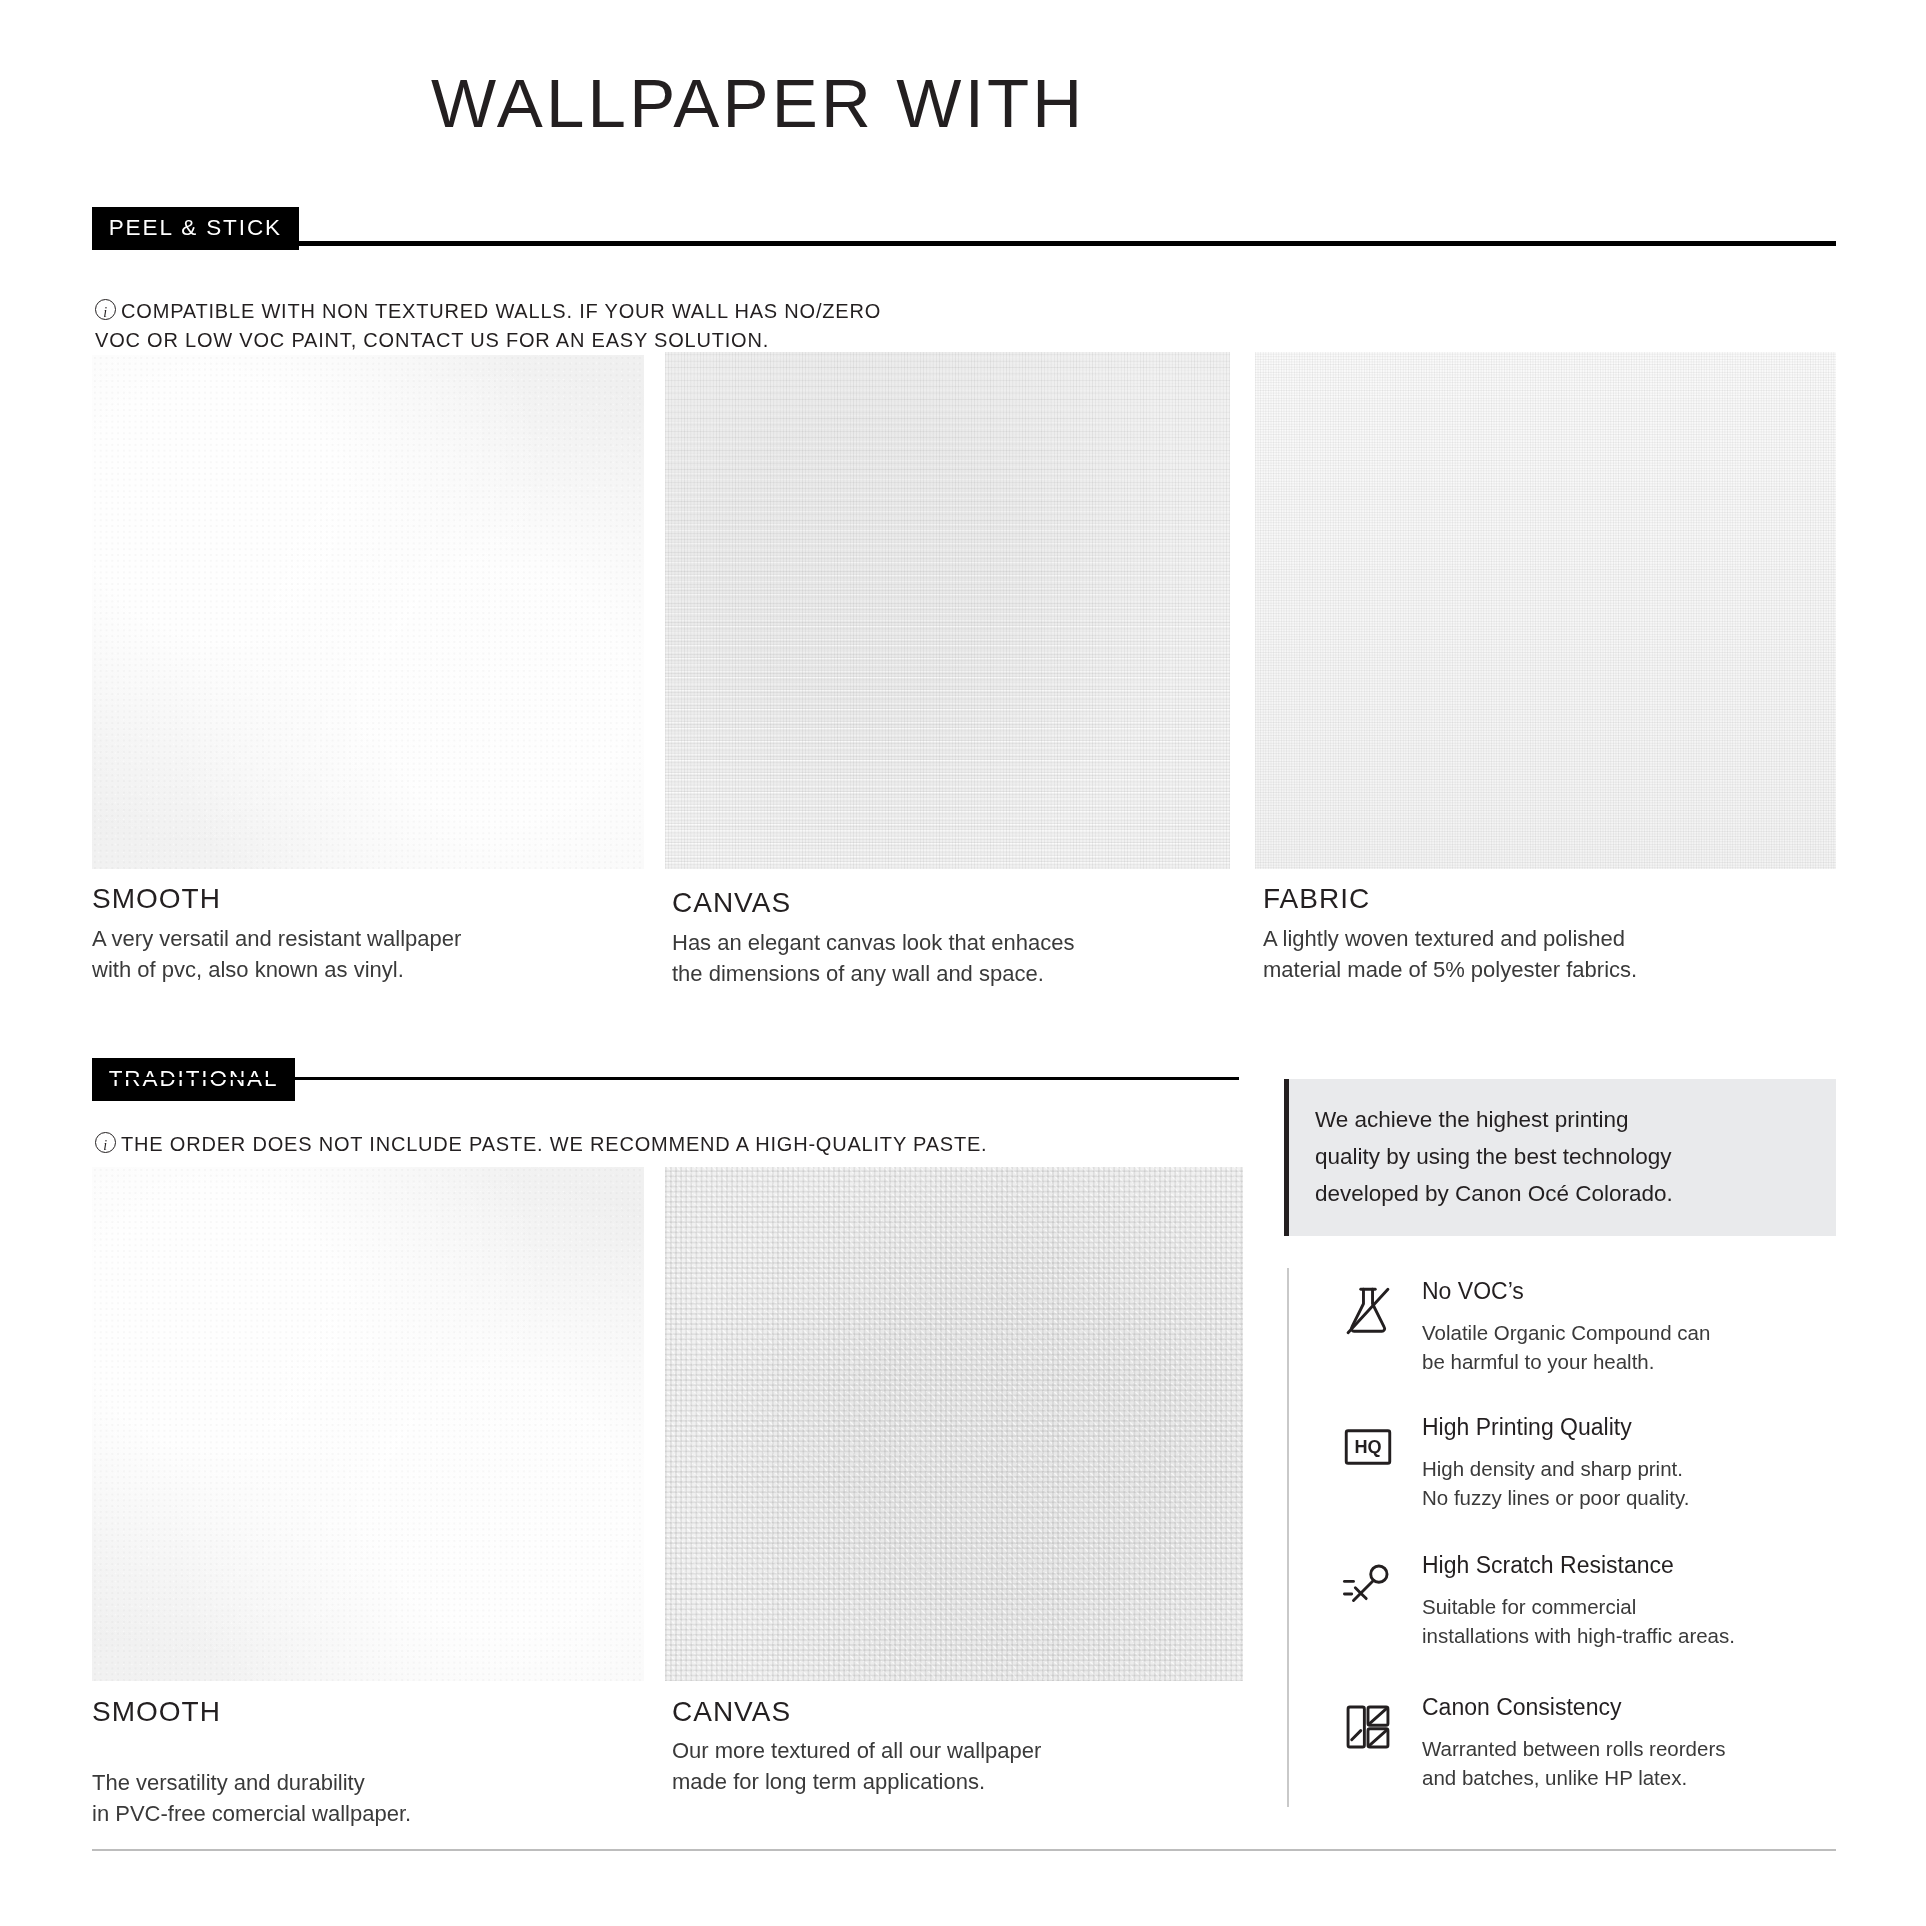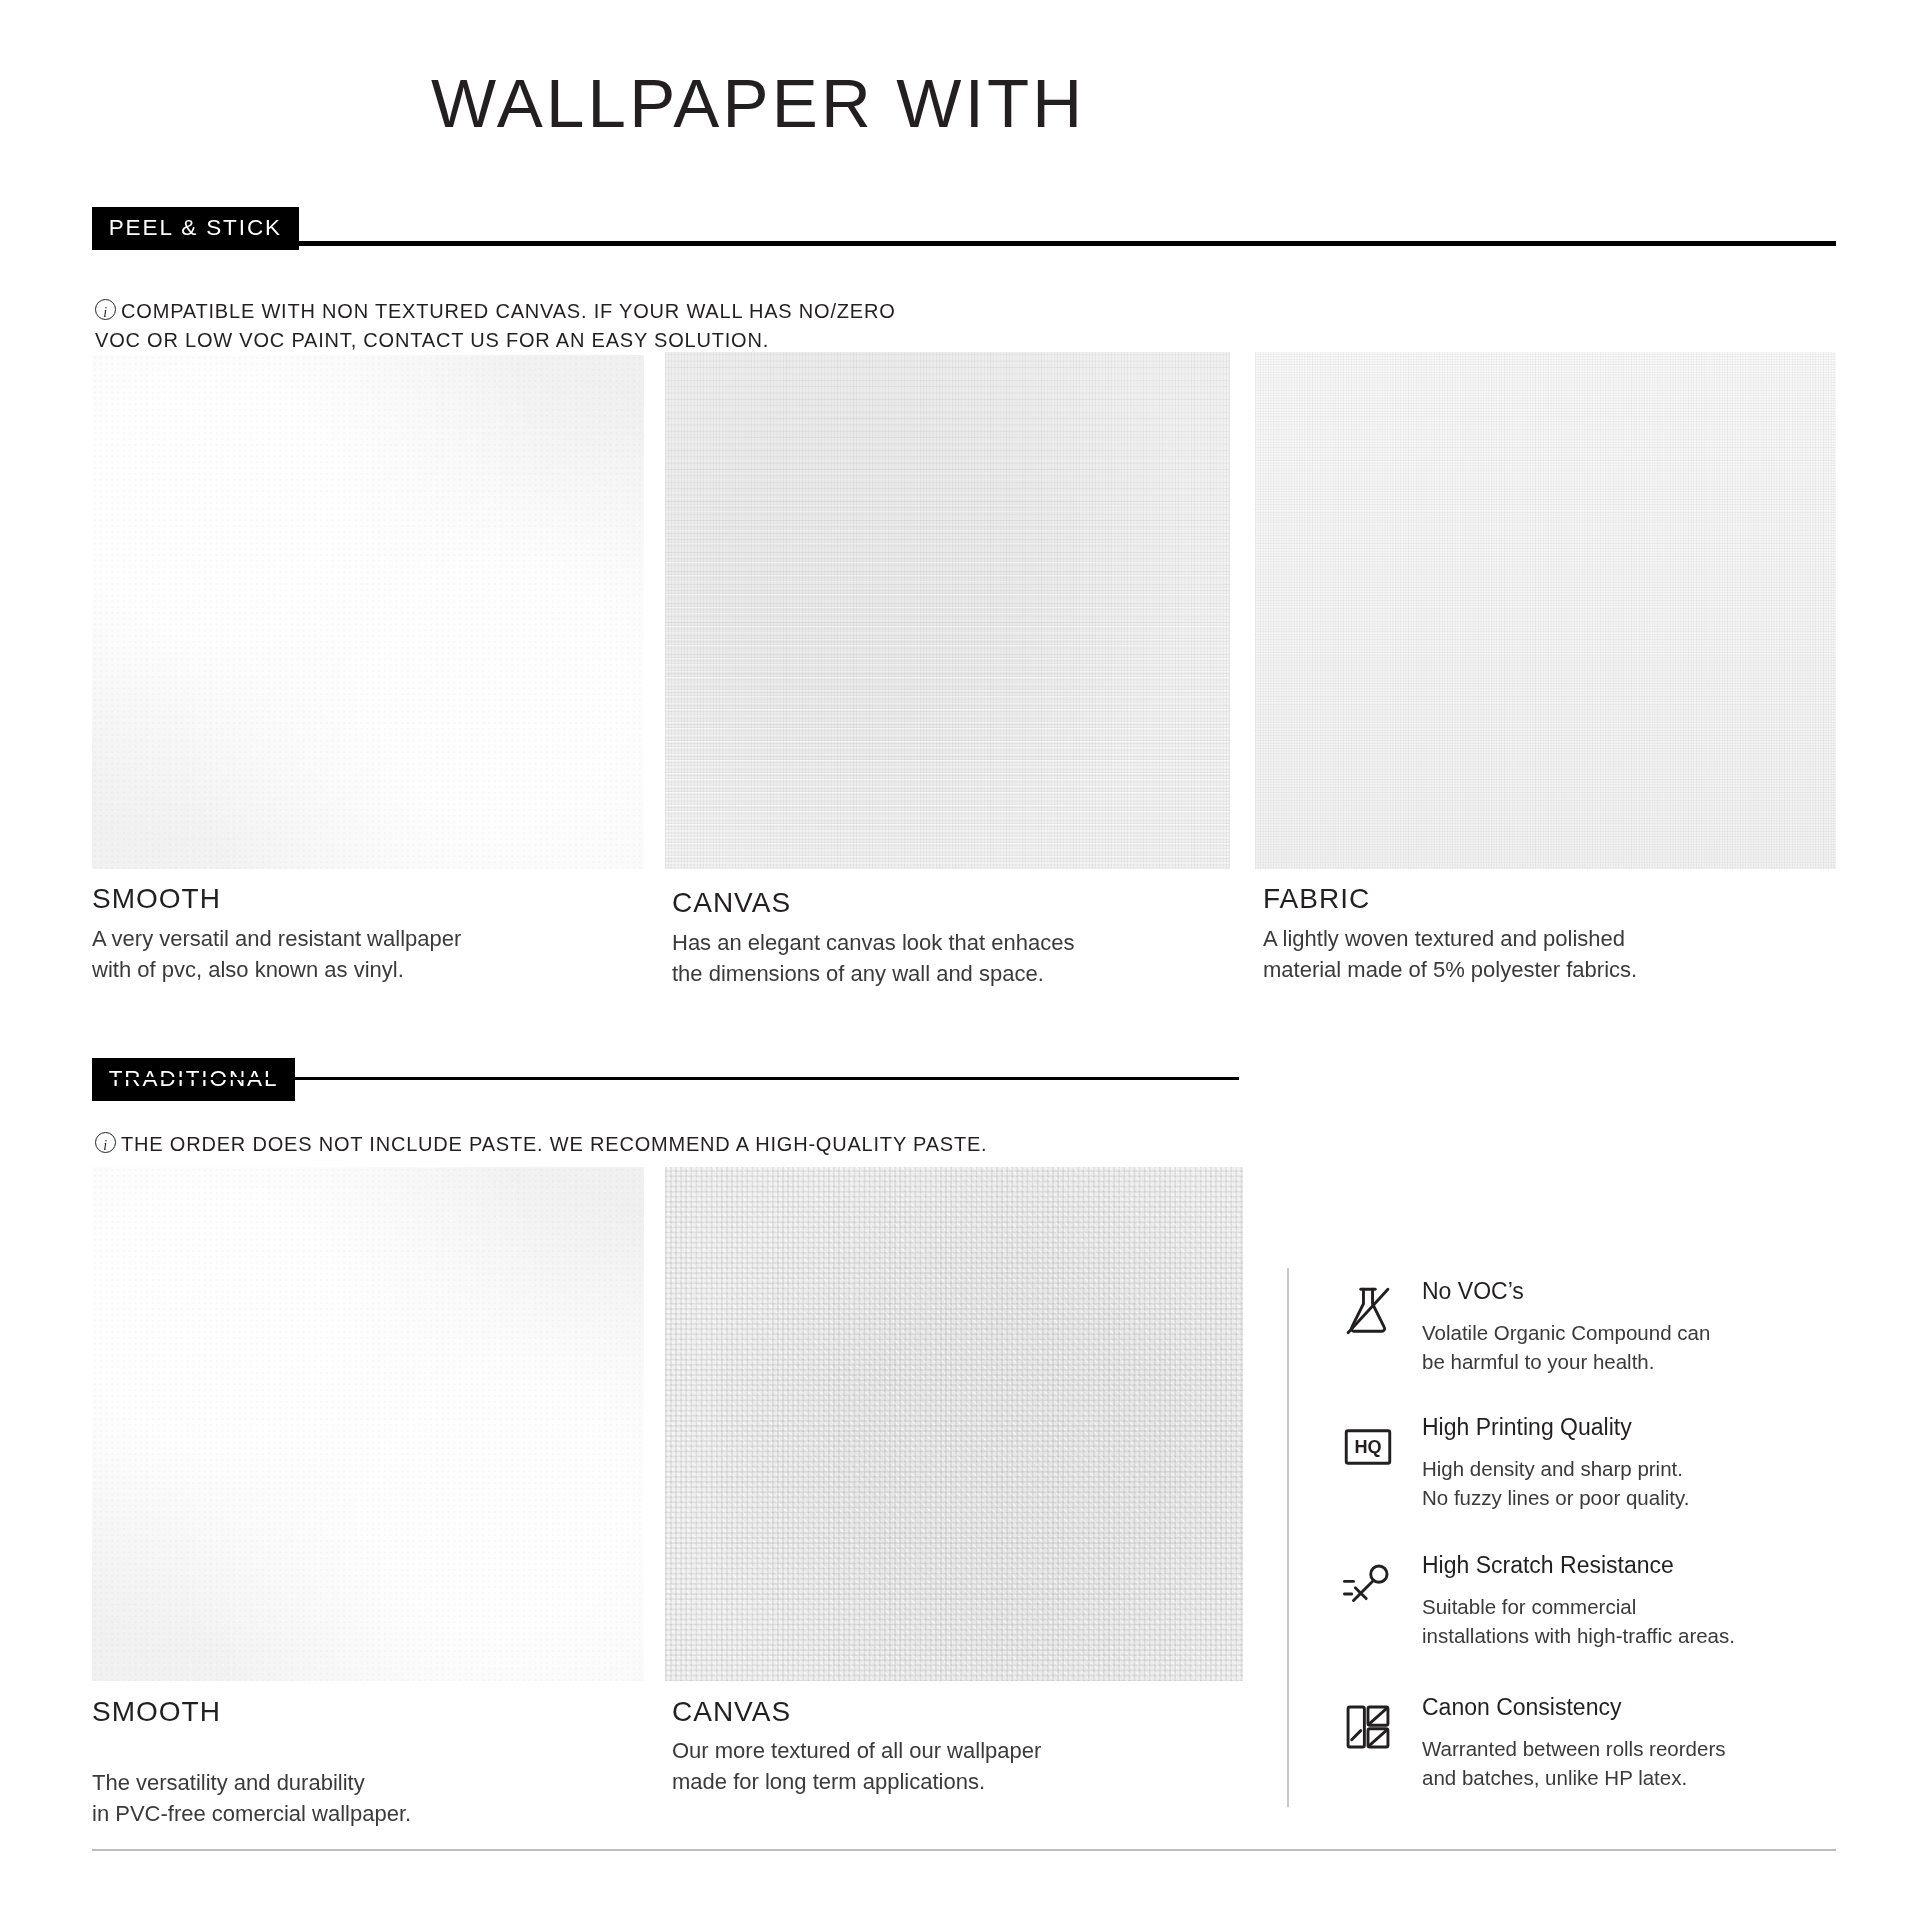--- a/index.html
+++ b/index.html
@@ -224,21 +224,21 @@
 <body>
 
 <div class="page">
 
   <div class="title">WALLPAPER WITH</div>
 
   <div class="section-tag" style="left:92px; top:207px;">PEEL &amp; STICK</div>
   <div class="section-rule" style="left:92px; top:241px; width:1744px;"></div>
 
   <div class="note" style="left:95px; top:267px; width:1091px;">
-    <span class="info-icon"></span><span>COMPATIBLE WITH NON TEXTURED CANVAS. IF YOUR WALL HAS NO/ZERO
+    <span class="info-icon"></span><span>COMPATIBLE WITH NON TEXTURED WALLS. IF YOUR WALL HAS NO/ZERO
 VOC OR LOW VOC PAINT, CONTACT US FOR AN EASY SOLUTION.</span>
   </div>
 
   <div class="swatch smooth" style="left:92px; top:355px; width:552px; height:514px;"></div>
   <div class="sw-title" style="left:92px; top:883px;">SMOOTH</div>
   <div class="sw-desc" style="left:92px; top:923px; width:565px;">A very versatil and resistant wallpaper
 with of pvc, also known as vinyl.</div>
 
   <div class="swatch canvas" style="left:665px; top:352px; width:565px; height:517px;"></div>
   <div class="sw-title" style="left:672px; top:887px;">CANVAS</div>
@@ -260,20 +260,25 @@
   <div class="swatch smooth" style="left:92px; top:1167px; width:552px; height:514px;"></div>
   <div class="sw-title" style="left:92px; top:1696px;">SMOOTH</div>
   <div class="sw-desc" style="left:92px; top:1735px; width:565px;margin-top:32px;">The versatility and durability
 in PVC-free comercial wallpaper.</div>
 
   <div class="swatch canvas canvas-coarse" style="left:665px; top:1167px; width:578px; height:514px;"></div>
   <div class="sw-title" style="left:672px; top:1696px;">CANVAS</div>
   <div class="sw-desc" style="left:672px; top:1735px; width:591px;">Our more textured of all our wallpaper
 made for long term applications.</div>
 
+  <div class="quality-box" style="left:1284px; top:1079px; width:552px; height:157px;">
+    <p>We achieve the highest printing
+quality by using the best technology
+developed by Canon Océ Colorado.</p>
+  </div>
 
   <div class="feature-divider" style="left:1287px; top:1268px; height:539px;"></div>
 
   <div class="feature" style="left:1339px; top:1278px;">
     <span class="ficon">
       <svg viewBox="0 0 64 64" width="58" height="58" fill="none" stroke="#231f20" stroke-width="3.2" stroke-linecap="round" stroke-linejoin="round">
         <path d="M24 8 h16"></path>
         <path d="M27 8 v16 L14 50 a3 3 0 0 0 2.8 4.4 h30.4 A3 3 0 0 0 50 50 L37 24 V8"></path>
         <line x1="10" y1="56" x2="54" y2="8"></line>
       </svg>

